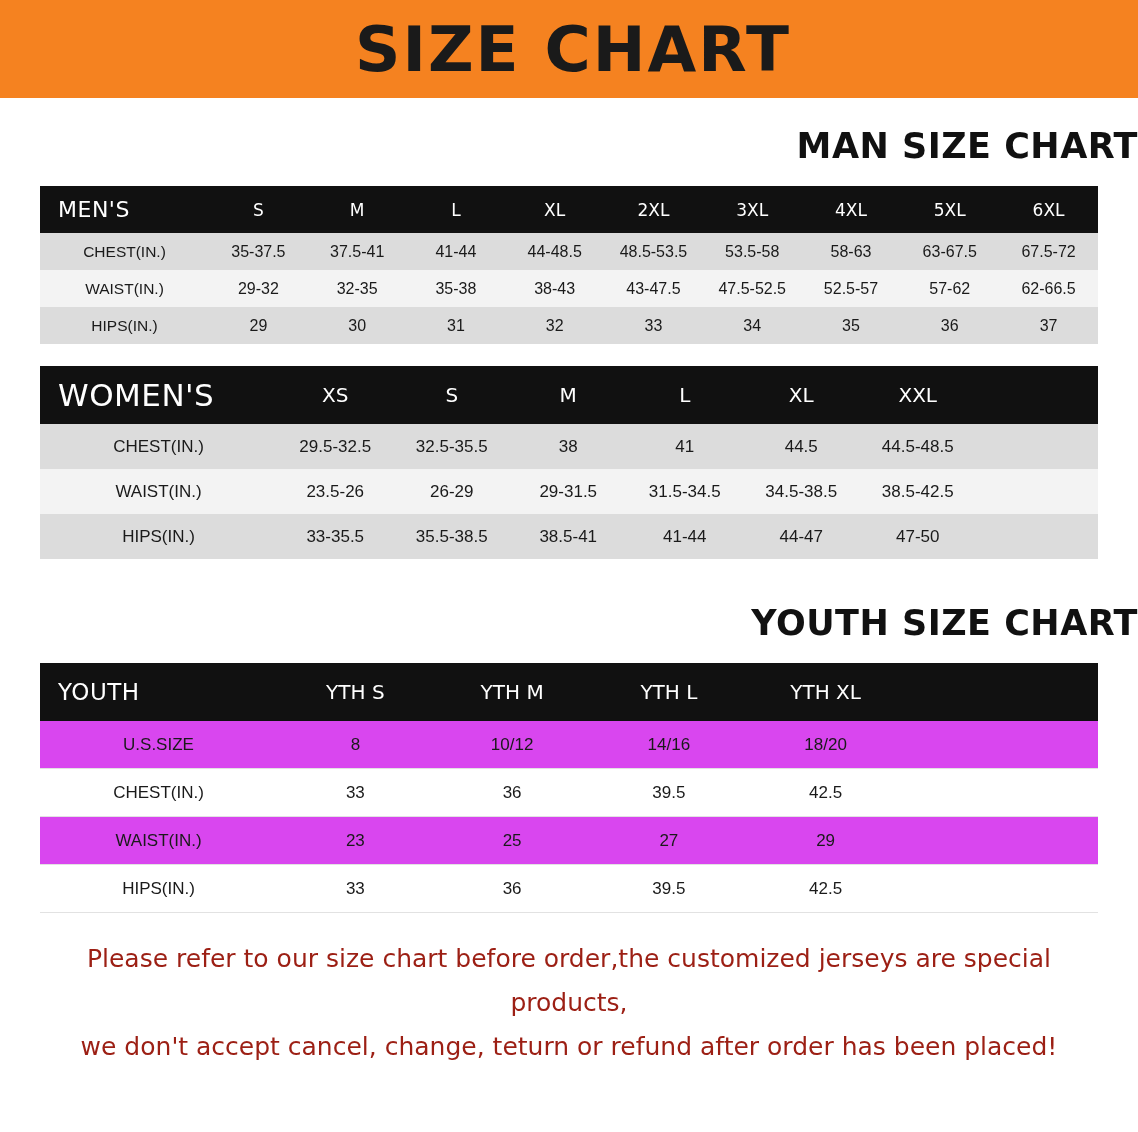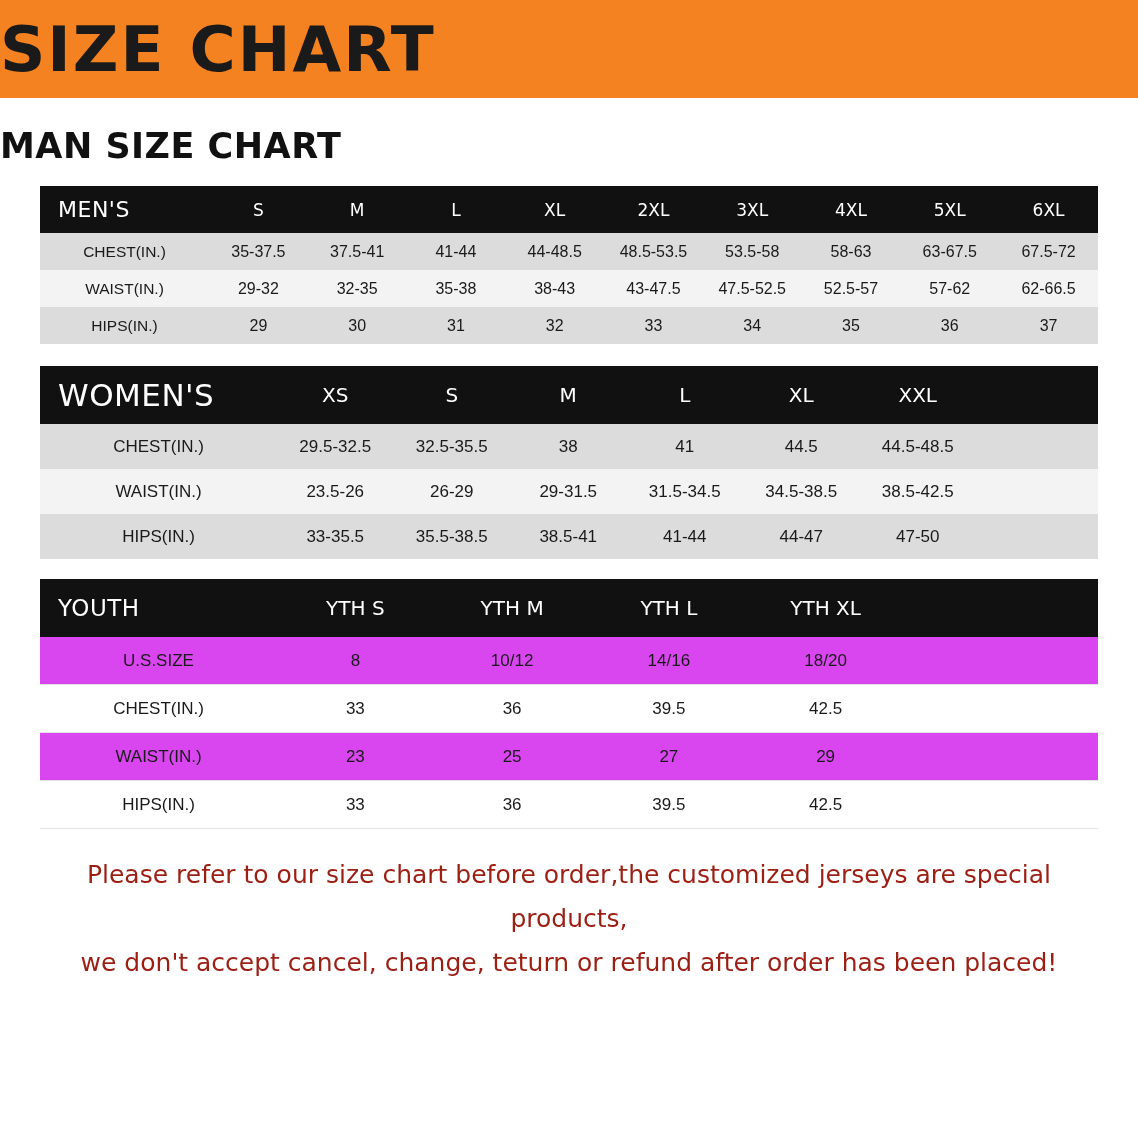--- a/index.html
+++ b/index.html
@@ -20,33 +20,35 @@
     position: relative;
     background: #ffffff;
   }
 
   
   .banner {
     background: #F58220;
     height: 98px;
     display: flex;
     align-items: center;
+    justify-content: center;
+    padding-left: 8px;
   }
   .banner-title {
     font-family: "DejaVu Sans", sans-serif;
     font-weight: 700;
     font-size: 63px;
     letter-spacing: 2px;
     color: #1a1a1a;
     line-height: 1;
   }
 
   
   .section-title {
-    text-align: left;
+    text-align: right;
     font-family: "DejaVu Sans", sans-serif;
     font-weight: 700;
     font-size: 35px;
     color: #111111;
     letter-spacing: 0.5px;
   }
   #man-title { margin-top: 28px; }
   #women-title { margin-top: 35px; }
   #youth-title { margin-top: 44px; }
 
@@ -234,20 +236,21 @@
           <td>38.5-41</td>
           <td>41-44</td>
           <td>44-47</td>
           <td>47-50</td>
           <td></td>
         </tr>
       </tbody>
     </table>
   </div>
 
+  <div class="section-title" id="youth-title">YOUTH SIZE CHART</div>
   <div class="table-wrap youth">
     <table class="size-table" id="youth-table">
       <thead>
         <tr>
           <th class="corner" style="width:218px">YOUTH</th>
           <th>YTH S</th>
           <th>YTH M</th>
           <th>YTH L</th>
           <th>YTH XL</th>
           <th style="width:192px"></th>

